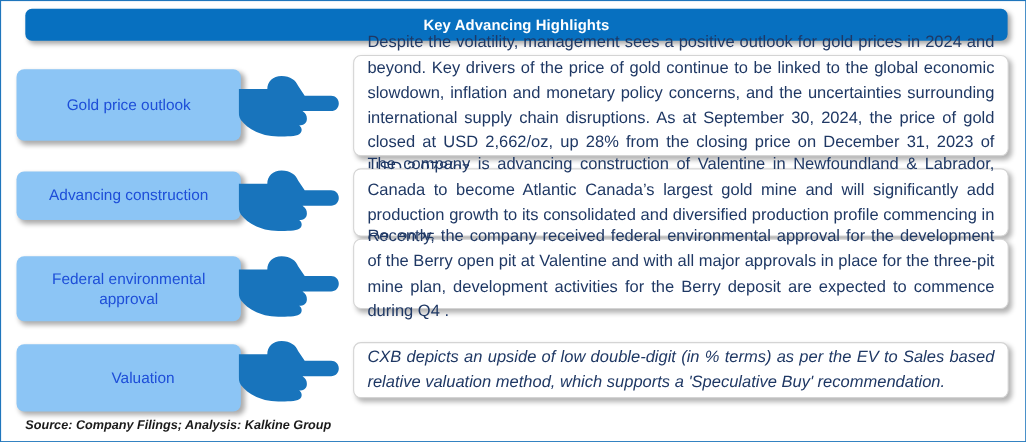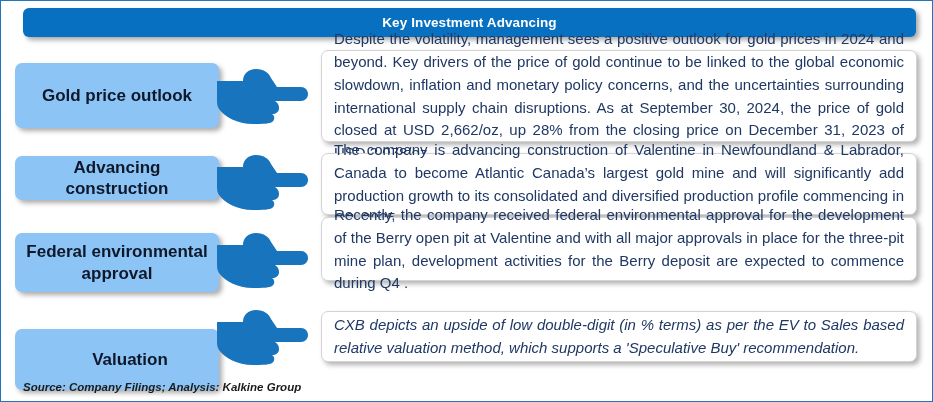--- a/index.html
+++ b/index.html
@@ -54,23 +54,23 @@
     border-radius: 7px;
     box-shadow: 3px 3px 5px rgba(0,0,0,0.33);
     display: flex;
     align-items: center;
     justify-content: center;
     text-align: center;
     box-sizing: border-box;
     padding: 4px 10px;
   }
   .label-text {
-    color: #0f172a;
-    font-size: 17px;
-    font-weight: bold;
+    color: #1d4ed8;
+    font-size: 14px;
+    font-weight: normal;
     line-height: 1.25;
   }
   .hand {
     position: absolute;
     left: 216px;
     width: 92px;
   }
   .content-box {
     position: absolute;
     left: 320px;
@@ -104,21 +104,21 @@
     white-space: nowrap;
     text-align: center;
   }
 </style>
 </head>
 <body>
 
 <div class="frame">
 
   <div class="header-bar">
-    <span class="header-title">Key Investment Advancing</span>
+    <span class="header-title">Key Advancing Highlights</span>
   </div>
 
   <div class="row">
     <div class="label-box" style="top:62px;height:65px;">
       <span class="label-text">Gold price outlook</span>
     </div>
     <div class="hand" style="top:64px;height:62px;">
       <svg viewBox="0 0 92 62" width="92" height="62" aria-hidden="true">
         <path d="M0 16 L26 16 C26 9 31 4 39 4 C47 4 52 8 54 13 L60 22 L84 22 C88 22 91 25 91 29 C91 33 88 36 84 36 L58 36 C61 38 62 40 62 43 C62 47 59 49 55 49 C58 51 58 55 55 57 C52 59 44 59 36 59 C20 59 8 52 2 44 C0 41 0 38 0 34 Z" fill="#1874BC"></path>
       </svg>
@@ -150,21 +150,21 @@
       <svg viewBox="0 0 92 62" width="92" height="62" aria-hidden="true">
         <path d="M0 16 L26 16 C26 9 31 4 39 4 C47 4 52 8 54 13 L60 22 L84 22 C88 22 91 25 91 29 C91 33 88 36 84 36 L58 36 C61 38 62 40 62 43 C62 47 59 49 55 49 C58 51 58 55 55 57 C52 59 44 59 36 59 C20 59 8 52 2 44 C0 41 0 38 0 34 Z" fill="#1874BC"></path>
       </svg>
     </div>
     <div class="content-box" style="top:216px;height:64px;">
       <p class="content-text">Recently, the company received federal environmental approval for the development of the Berry open pit at Valentine and with all major approvals in place for the three-pit mine plan, development activities for the Berry deposit are expected to commence during Q4 .</p>
     </div>
   </div>
 
   <div class="row">
-    <div class="label-box" style="top:328px;height:61px;padding-left:36px;">
+    <div class="label-box" style="top:312px;height:61px;padding-left:36px;">
       <span class="label-text">Valuation</span>
     </div>
     <div class="hand" style="top:305px;height:62px;">
       <svg viewBox="0 0 92 62" width="92" height="62" aria-hidden="true">
         <path d="M0 16 L26 16 C26 9 31 4 39 4 C47 4 52 8 54 13 L60 22 L84 22 C88 22 91 25 91 29 C91 33 88 36 84 36 L58 36 C61 38 62 40 62 43 C62 47 59 49 55 49 C58 51 58 55 55 57 C52 59 44 59 36 59 C20 59 8 52 2 44 C0 41 0 38 0 34 Z" fill="#1874BC"></path>
       </svg>
     </div>
     <div class="content-box" style="top:310px;height:51px;font-style:italic;">
       <p class="content-text">CXB depicts an upside of low double-digit (in % terms) as per the EV to Sales based relative valuation method, which supports a 'Speculative Buy' recommendation.</p>
     </div>

